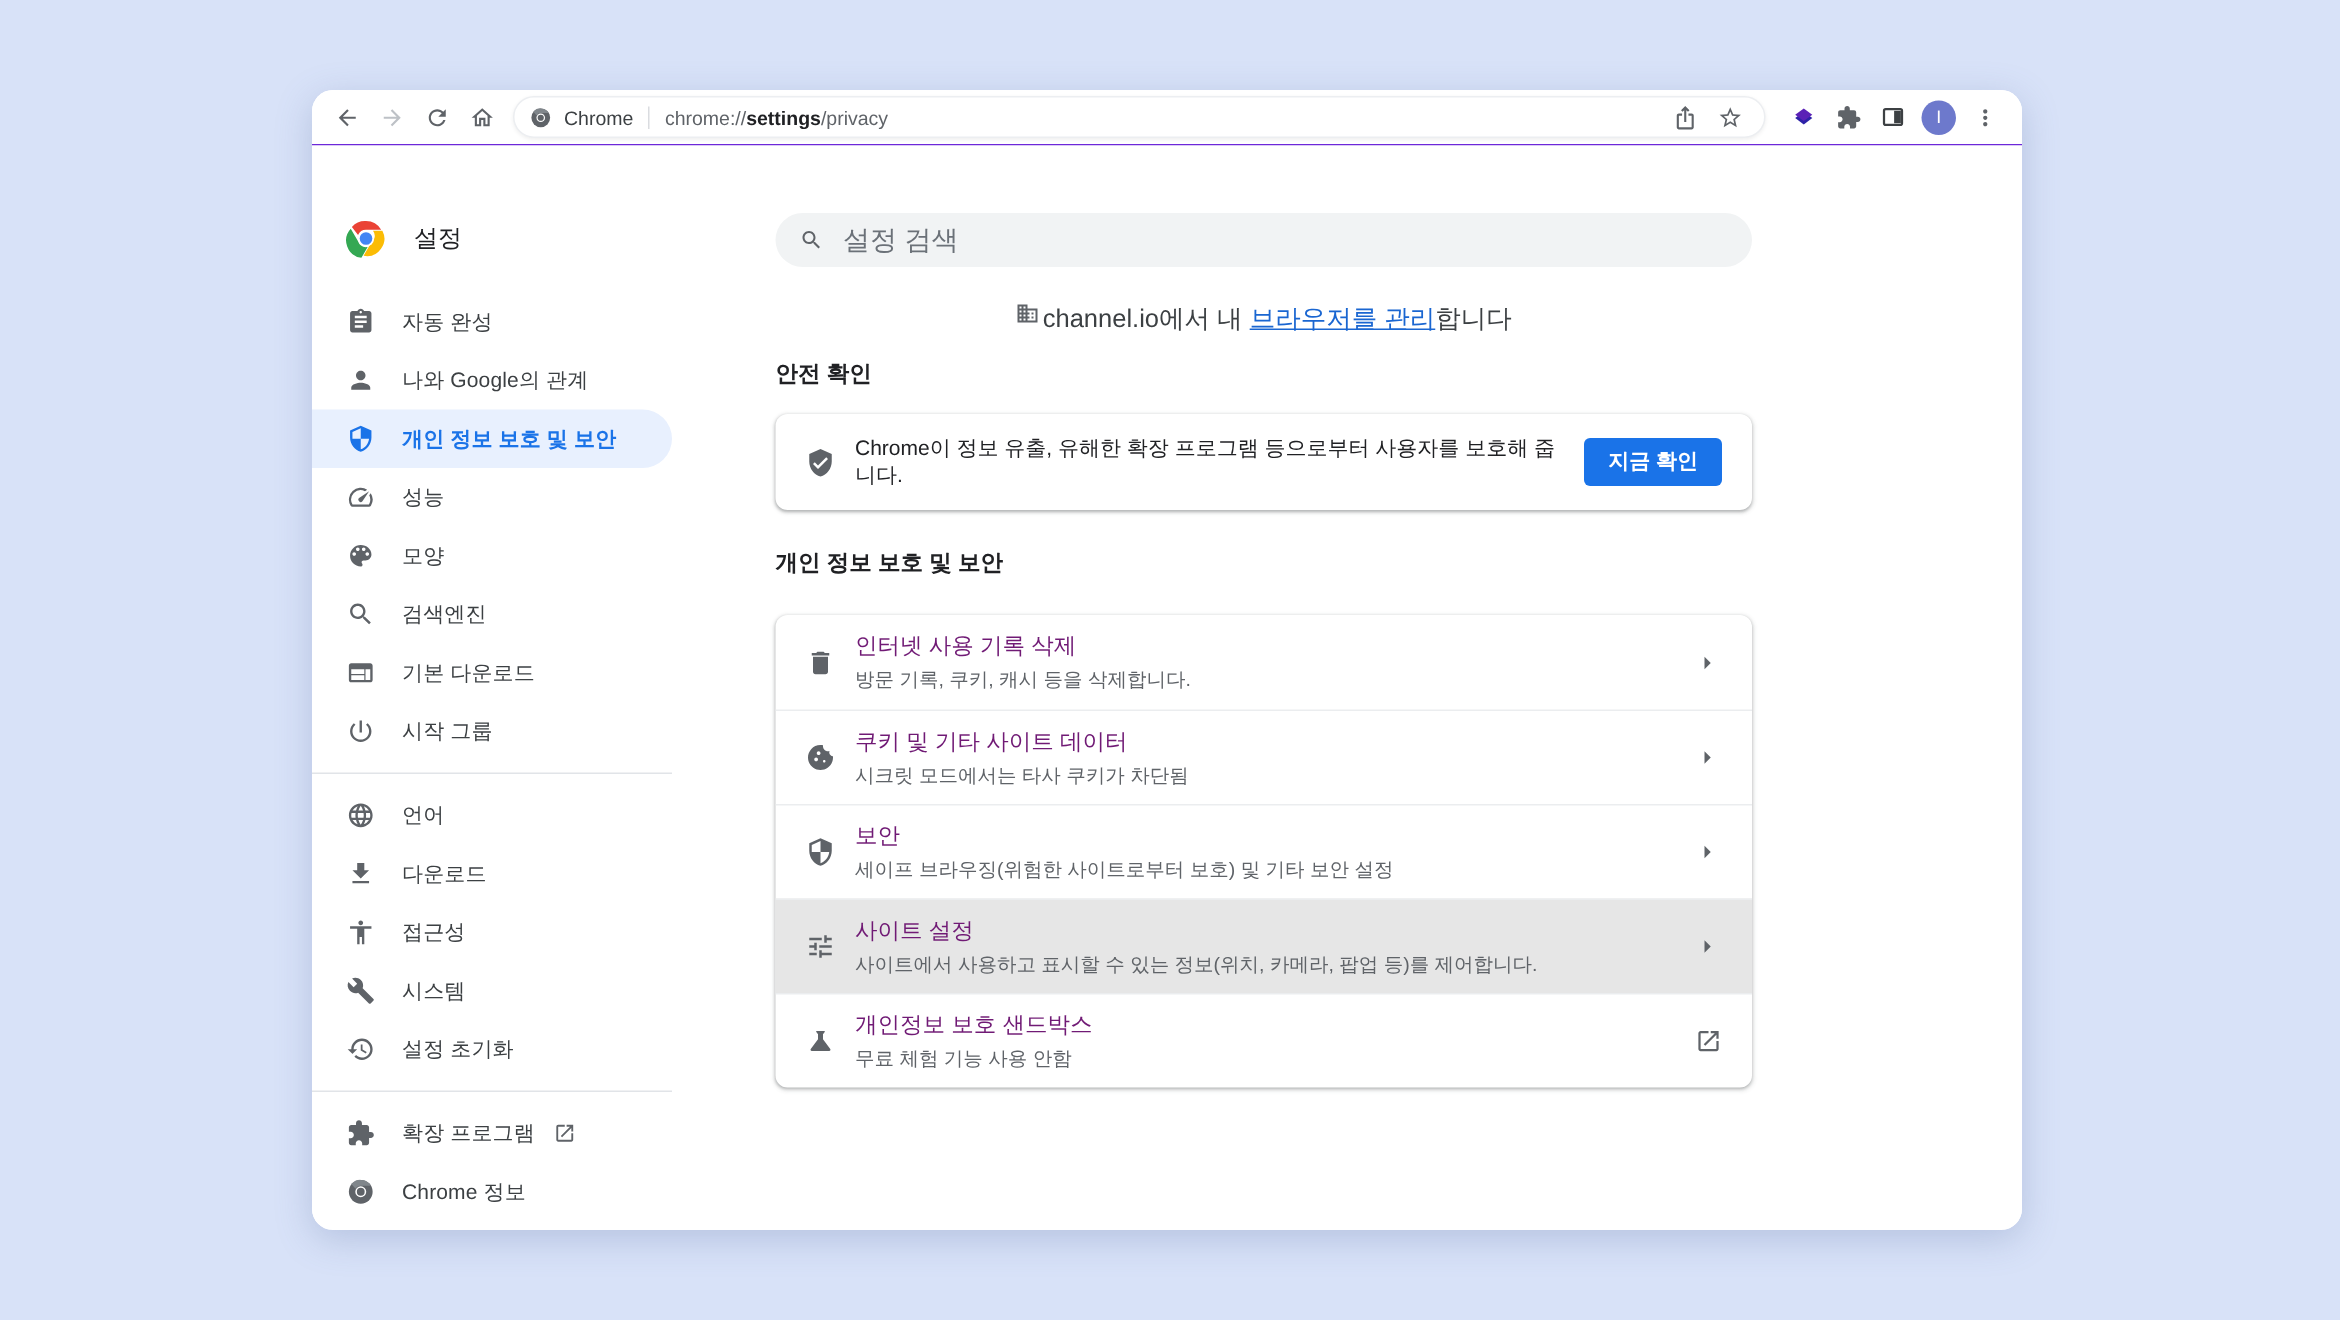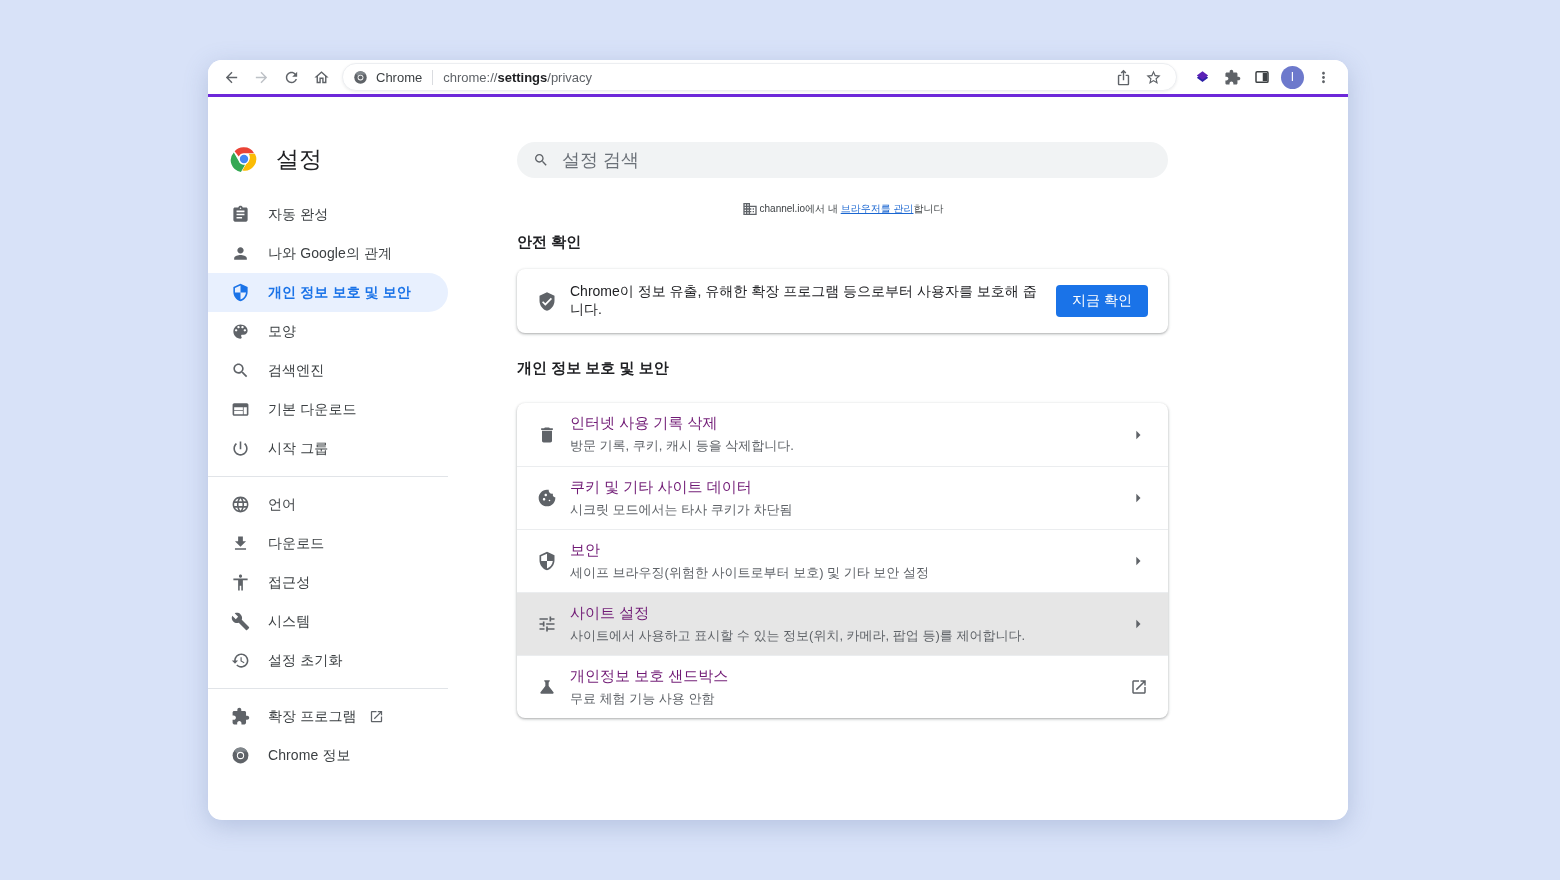--- a/index.html
+++ b/index.html
@@ -11,21 +11,21 @@
     color:#202124;
   }
   .window {
     position:absolute; left:208px; top:60px; width:1140px; height:760px;
     background:#fff; border-radius:14px; overflow:hidden;
     box-shadow:0 6px 24px rgba(90,110,160,.28);
   }
   
   .toolbar {
     height:37px; display:flex; align-items:center;
-    padding:0 10px 0 8px; border-bottom:3px solid #6d28d9; background:#fff;
+    padding:0 10px 0 8px; border-bottom:1px solid #6d28d9; background:#fff;
   }
   .tb-btn {
     width:30px; height:30px; border-radius:50%ний; display:flex; align-items:center; justify-content:center;
     color:#5f6368; flex:0 0 auto; cursor:pointer;
   }
   .tb-btn svg { width:17px; height:17px; fill:currentColor; }
   .tb-btn.disabled { color:#bdc1c6; cursor:default; }
   .omnibox {
     flex:1; height:28px; margin:0 10px 0 6px; border-radius:14px;
     border:1px solid #eceef1; box-shadow:0 1px 3px rgba(0,0,0,.07);
@@ -45,21 +45,21 @@
   }
   
   .app-body { display:flex; height:722px; background:#fff; }
   .sidenav { width:240px; flex:0 0 auto; }
   .content { flex:1; position:relative; }
   .content-col { position:absolute; left:69px; top:0; width:651px; }
   
   .side-header { height:98px; display:flex; align-items:center; gap:18px;
     padding:26px 0 0 22px; }
   .side-header svg { width:28px; height:28px; }
-  .side-title { font-size:23px; color:#202124; }
+  .side-title { font-size:16px; color:#202124; }
   .nav-item {
     height:39px; display:flex; align-items:center; cursor:pointer;
     border-radius:0 20px 20px 0; color:#3c4043;
   }
   .nav-item .ic { width:20px; margin:0 18px 0 22px; display:flex; justify-content:center; color:#5f6368; }
   .nav-item .ic svg { width:19px; height:19px; fill:currentColor; }
   .nav-item .lbl { font-size:14px; letter-spacing:.1px; }
   .nav-item.selected { background:#e8f0fe; color:#1a73e8; font-weight:700; }
   .nav-item.selected .ic { color:#1a73e8; }
   .nav-divider { border-top:1px solid #e1e4e8; margin:8px 0; }
@@ -70,37 +70,37 @@
     margin-top:45px; height:36px; background:#f1f3f4; border-radius:18px;
     display:flex; align-items:center; padding:0 16px; gap:13px;
   }
   .searchbar svg { width:16px; height:16px; fill:#5f6368; flex:0 0 auto; }
   .searchbar input {
     border:none; outline:none; background:transparent; width:100%;
     font-size:18px; color:#6d28d9; font-family:inherit;
   }
   .searchbar input::placeholder { color:#6b7178; opacity:1; }
   .managed-notice {
-    margin-top:23px; display:flex; align-items:center; justify-content:center;
-    gap:2px; font-size:10px; color:#3c4043;
+    margin-top:23px; display:flex; align-items:flex-start; justify-content:center;
+    gap:2px; font-size:17px; color:#3c4043;
   }
   .managed-notice svg { width:16px; height:16px; fill:#5f6368; flex:0 0 auto; }
   .managed-notice a { color:#1a66d1; text-decoration:underline; cursor:pointer; }
   .section-label { font-size:15px; font-weight:700; color:#202124; }
   .lbl-safety { margin-top:16px; }
   .safety-card {
     margin-top:17px; height:64px; background:#fff; border-radius:8px;
     box-shadow:0 1px 2px rgba(60,64,67,.3), 0 1px 3px 1px rgba(60,64,67,.12);
     display:flex; align-items:center; padding:0 20px;
   }
   .safety-card .shield { width:20px; display:flex; justify-content:center; color:#5f6368; flex:0 0 auto; }
   .safety-card .shield svg { width:21px; height:21px; fill:currentColor; }
   .safety-card .desc { flex:1; font-size:14px; color:#202124; margin-left:13px; padding-right:16px; }
   .btn-primary {
-    background:#1a73e8; color:#fff; font-size:14px; font-weight:400;
+    background:#1a73e8; color:#fff; font-size:14px; font-weight:700;
     border:none; border-radius:4px; height:32px; padding:0 16px;
     cursor:pointer; font-family:inherit; flex:0 0 auto;
   }
   .lbl-privacy { margin-top:26px; }
   .privacy-card {
     margin-top:25px; background:#fff; border-radius:8px; overflow:hidden;
     box-shadow:0 1px 2px rgba(60,64,67,.3), 0 1px 3px 1px rgba(60,64,67,.12);
   }
   .prow {
     height:63px; display:flex; align-items:center; padding:0 20px; cursor:pointer;
@@ -251,20 +251,28 @@
         <span class="ic">
             <svg viewBox="0 0 24 24">
               <path d="M12 1L3 5v6c0 5.55 3.84 10.74 9 12 5.16-1.26 9-6.45 9-12V5l-9-4zm0 10.99h7c-.53 4.12-3.28 7.79-7 8.94V12H5V6.3l7-3.11v8.8z"></path>
             </svg>
           </span>
         <span class="lbl">개인 정보 보호 및 보안</span>
       </div>
       <div class="nav-item">
         <span class="ic">
             <svg viewBox="0 0 24 24">
+              <path d="M20.38 8.57l-1.23 1.85a8 8 0 0 1-.22 7.58H5.07A8 8 0 0 1 15.58 6.85l1.85-1.23A10 10 0 0 0 3.35 19a2 2 0 0 0 1.72 1h13.85a2 2 0 0 0 1.74-1 10 10 0 0 0-.27-10.44zm-9.79 6.84a2 2 0 0 0 2.83 0l5.66-8.49-8.49 5.66a2 2 0 0 0 0 2.83z"></path>
+            </svg>
+          </span>
+        <span class="lbl">성능</span>
+      </div>
+      <div class="nav-item">
+        <span class="ic">
+            <svg viewBox="0 0 24 24">
               <path d="M12 3c-4.97 0-9 4.03-9 9s4.03 9 9 9c.83 0 1.5-.67 1.5-1.5 0-.39-.15-.74-.39-1.01-.23-.26-.38-.61-.38-.99 0-.83.67-1.5 1.5-1.5H16c2.76 0 5-2.24 5-5 0-4.42-4.03-8-9-8zm-5.5 9c-.83 0-1.5-.67-1.5-1.5S5.67 9 6.5 9 8 9.67 8 10.5 7.33 12 6.5 12zm3-4C8.67 8 8 7.33 8 6.5S8.67 5 9.5 5s1.5.67 1.5 1.5S10.33 8 9.5 8zm5 0c-.83 0-1.5-.67-1.5-1.5S13.67 5 14.5 5s1.5.67 1.5 1.5S15.33 8 14.5 8zm3 4c-.83 0-1.5-.67-1.5-1.5S16.67 9 17.5 9s1.5.67 1.5 1.5-.67 1.5-1.5 1.5z"></path>
             </svg>
           </span>
         <span class="lbl">모양</span>
       </div>
       <div class="nav-item">
         <span class="ic">
             <svg viewBox="0 0 24 24">
               <path d="M15.5 14h-.79l-.28-.27C15.41 12.59 16 11.11 16 9.5 16 5.91 13.09 3 9.5 3S3 5.91 3 9.5 5.91 16 9.5 16c1.61 0 3.09-.59 4.23-1.57l.27.28v.79l5 4.99L20.49 19l-4.99-5zm-6 0C7.01 14 5 11.99 5 9.5S7.01 5 9.5 5 14 7.01 14 9.5 11.99 14 9.5 14z"></path>
             </svg>

